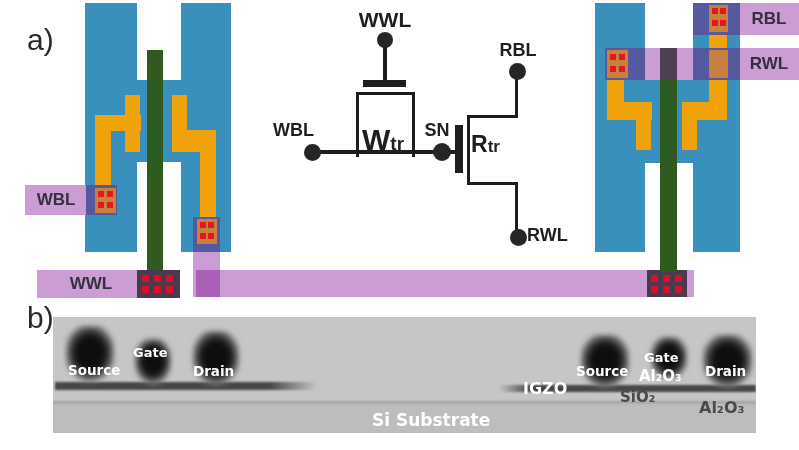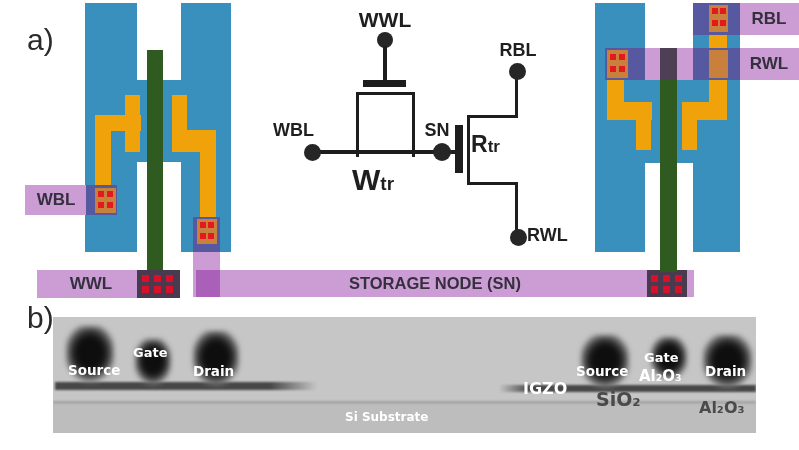--- a/index.html
+++ b/index.html
@@ -78,21 +78,20 @@
     <i class="dotb" style="left:5px;top:5px;"></i>
     <i class="dotb" style="left:17px;top:5px;"></i>
     <i class="dotb" style="left:29px;top:5px;"></i>
     <i class="dotb" style="left:5px;top:16px;"></i>
     <i class="dotb" style="left:17px;top:16px;"></i>
     <i class="dotb" style="left:29px;top:16px;"></i>
   </div>
 
   <div class="abs lp" style="left:193px;top:270px;width:501px;height:27px;"></div>
   <div class="abs mp" style="left:196px;top:270px;width:24px;height:27px;"></div>
-  <div class="t" style="left:330px;top:274px;width:210px;text-align:center;font-size:16.5px;">STORAGE NODE (SN)</div>
   <div class="abs contact" style="left:647px;top:270px;width:40px;height:27px;">
     <i class="dotb" style="left:4px;top:5px;"></i>
     <i class="dotb" style="left:16px;top:5px;"></i>
     <i class="dotb" style="left:28px;top:5px;"></i>
     <i class="dotb" style="left:4px;top:16px;"></i>
     <i class="dotb" style="left:16px;top:16px;"></i>
     <i class="dotb" style="left:28px;top:16px;"></i>
   </div>
 
   <div class="abs blue" style="left:595px;top:3px;width:50px;height:249px;"></div>
@@ -134,21 +133,21 @@
   <div class="t" style="left:744px;top:54px;width:50px;text-align:center;font-size:17px;">RWL</div>
 
   <div class="ct" style="left:347px;top:8px;width:76px;text-align:center;font-size:21px;">WWL</div>
   <div class="cdot" style="left:377px;top:32px;width:16px;height:16px;"></div>
   <div class="cl" style="left:383px;top:46px;width:4px;height:36px;"></div>
   <div class="cl" style="left:363px;top:80px;width:43px;height:7px;"></div>
   <div class="abs" style="left:356px;top:92px;width:53px;height:62px;border:3px solid #1d1d1d;border-bottom:none;"></div>
   <div class="cl" style="left:312px;top:150px;width:147px;height:4px;"></div>
   <div class="ct" style="left:264px;top:120px;width:50px;text-align:right;font-size:18px;">WBL</div>
   <div class="cdot" style="left:304px;top:144px;width:17px;height:17px;"></div>
-  <div class="ct" style="left:352px;top:123px;margin-top:40px;">
+  <div class="ct" style="left:362px;top:123px;">
     <span style="font-size:30px;">W</span><span style="font-size:19px;">tr</span>
   </div>
   <div class="ct" style="left:419px;top:120px;width:36px;text-align:center;font-size:18px;">SN</div>
   <div class="cdot" style="left:433px;top:143px;width:18px;height:18px;"></div>
   <div class="cl" style="left:455px;top:125px;width:8px;height:48px;"></div>
   <div class="cl" style="left:467px;top:115px;width:3px;height:70px;"></div>
   <div class="cl" style="left:467px;top:115px;width:51px;height:3px;"></div>
   <div class="cl" style="left:515px;top:73px;width:3px;height:45px;"></div>
   <div class="cdot" style="left:509px;top:63px;width:17px;height:17px;"></div>
   <div class="ct" style="left:492px;top:40px;width:52px;text-align:center;font-size:18px;">RBL</div>
@@ -171,21 +170,21 @@
     <div class="blob" style="left:140px;top:14px;width:46px;height:62px;"></div>
     <div class="blob" style="left:528px;top:18px;width:48px;height:60px;"></div>
     <div class="blob" style="left:598px;top:20px;width:36px;height:48px;"></div>
     <div class="blob" style="left:650px;top:18px;width:49px;height:60px;"></div>
 
     <div class="tl" style="left:15px;top:45px;font-size:13.5px;">Source</div>
     <div class="tl" style="left:80px;top:28px;font-size:13px;">Gate</div>
     <div class="tl" style="left:140px;top:46px;font-size:13.5px;">Drain</div>
     <div class="tl" style="left:470px;top:62px;font-size:16px;">IGZO</div>
     <div class="tl" style="left:523px;top:46px;font-size:13.5px;">Source</div>
-    <div class="tld" style="left:543px;top:71px;font-size:19px;">SiO₂</div>
+    <div class="tld" style="left:567px;top:71px;font-size:15px;">SiO₂</div>
     <div class="tl" style="left:591px;top:33px;font-size:13px;">Gate</div>
     <div class="tl" style="left:586px;top:50px;font-size:15px;">Al₂O₃</div>
     <div class="tl" style="left:652px;top:46px;font-size:13.5px;">Drain</div>
     <div class="tld" style="left:646px;top:81px;font-size:16px;">Al₂O₃</div>
-    <div class="tl" style="left:292px;top:93px;font-size:12px;">Si Substrate</div>
+    <div class="tl" style="left:319px;top:93px;font-size:17px;">Si Substrate</div>
   </div>
 
 </div>
 
 </body></html>

